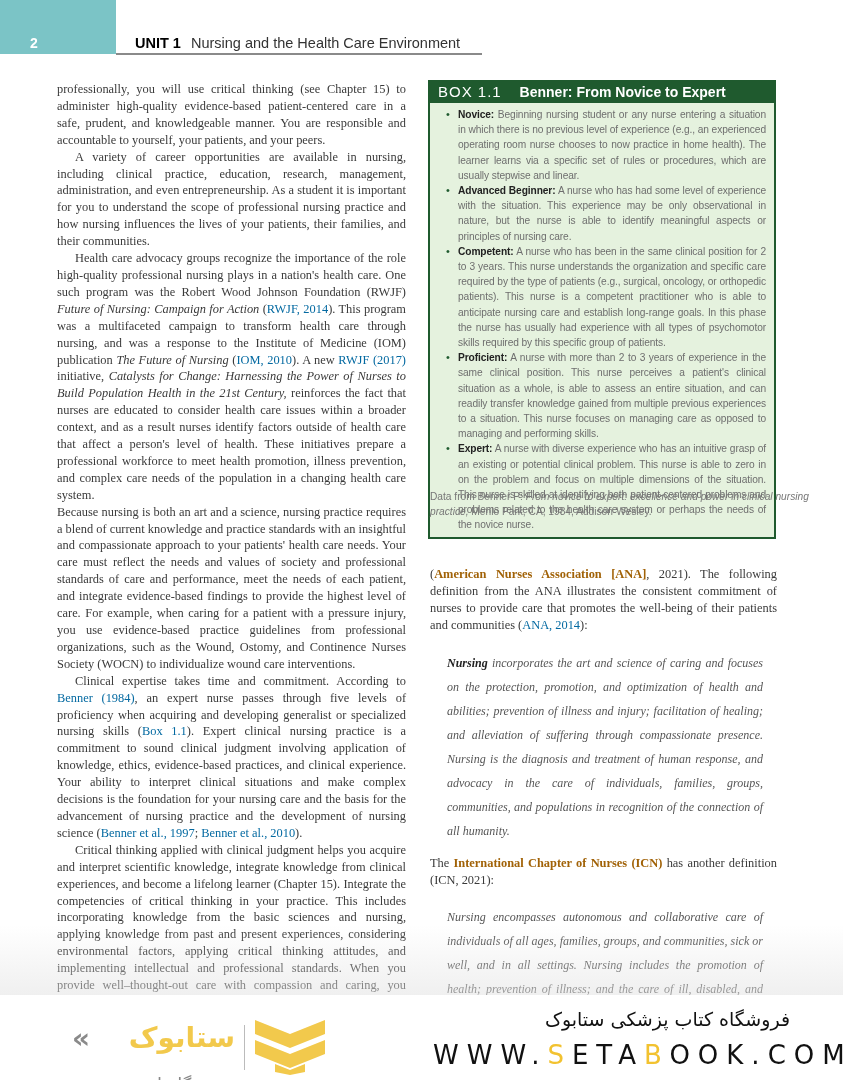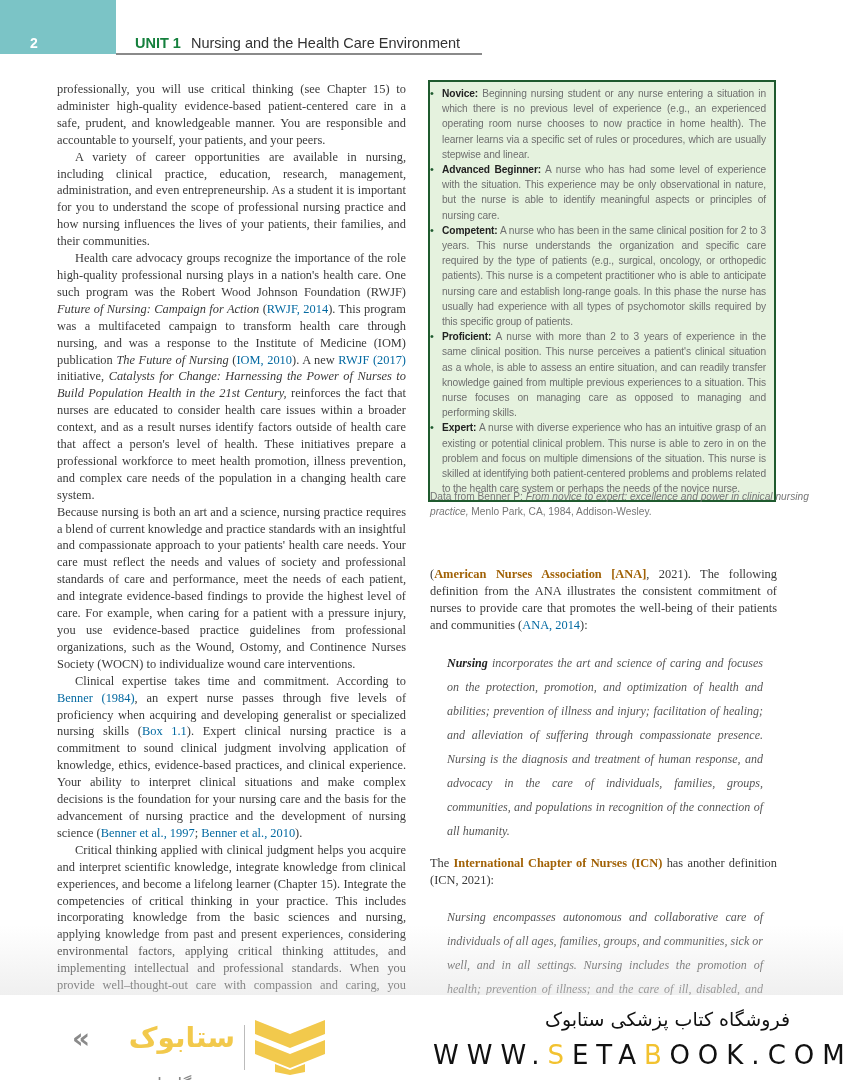--- a/index.html
+++ b/index.html
@@ -13,21 +13,21 @@
     background: #7bc4c6;
   }
   .page-num {
     position: absolute; left: 30px; top: 35px; font-family: "Liberation Sans", sans-serif;
     font-size: 14px; font-weight: bold; color: #ffffff;
   }
   .running-head {
     position: absolute; left: 135px; top: 35px; font-family: "Liberation Sans", sans-serif;
     font-size: 14.5px; color: #333;
   }
-  .running-head .unit { color: #15803d; font-weight: bold; margin-right: 6px; }
+  .running-head .unit { color: #000000; font-weight: bold; margin-right: 6px; }
   .header-rule {
     position: absolute; left: 116px; top: 53px; width: 366px; height: 2px; background: #8a8a8a;
   }
   .col { position: absolute; font-size: 12.4px; line-height: 16.9px; text-align: justify; }
   .col-left { left: 57px; top: 81px; width: 349px; }
   .col-right { left: 430px; top: 566px; width: 347px; }
   .col p { margin: 0; }
   .col p.indent { text-indent: 18px; }
   .cite { color: #0369a1; }
   .cite-bold { color: #a16207; font-weight: bold; }
@@ -38,21 +38,21 @@
   .box {
     position: absolute; left: 428px; top: 80px; width: 344px;
     border: 2px solid #1f5a2e; background: #e5f2de;
   }
   .box-head {
     background: #1f5a2e; color: #ffffff; padding: 1px 8px 2px 8px;
     font-family: "Liberation Sans", sans-serif; font-size: 14px; line-height: 17px;
   }
   .box-head .lbl { font-weight: normal; letter-spacing: 1px; margin-right: 14px; font-size: 15px; }
   .box-head .ttl { font-weight: bold; }
-  .box ul { list-style: none; margin: 0; padding: 4px 8px 4px 0; }
+  .box ul { list-style: none; margin: 0; padding: 4px 8px 4px 16px; }
   .box li {
     position: relative; padding-left: 12px;
     font-family: "Liberation Sans", sans-serif; font-size: 10.2px; line-height: 15.2px;
     color: #6e6e6e; text-align: justify; letter-spacing: -0.1px;
   }
   .box li::before {
     content: "•"; position: absolute; left: 0; top: 0; color: #1f5a2e; font-size: 11px;
   }
   .box li .term { color: #222; font-weight: bold; }
   .box-source {
@@ -116,20 +116,24 @@
 
   <p>Because nursing is both an art and a science, nursing practice requires a blend of current knowledge and practice standards with an insightful and compassionate approach to your patients' health care needs. Your care must reflect the needs and values of society and professional standards of care and performance, meet the needs of each patient, and integrate evidence-based findings to provide the highest level of care. For example, when caring for a patient with a pressure injury, you use evidence-based practice guidelines from professional organizations, such as the Wound, Ostomy, and Continence Nurses Society (WOCN) to individualize wound care interventions.</p>
   <p class="indent"><span>Clinical expertise takes time and commitment. According to </span><a class="cite">Benner (1984)</a><span>, an expert nurse passes through five levels of proficiency when acquiring and developing generalist or specialized nursing skills (</span><a class="cite">Box 1.1</a><span>). Expert clinical nursing practice is a commitment to sound clinical judgment involving application of knowledge, ethics, evidence-based practices, and clinical experience. Your ability to interpret clinical situations and make complex decisions is the foundation for your nursing care and the basis for the advancement of nursing practice and the development of nursing science (</span><a class="cite">Benner et al., 1997</a><span>; </span><a class="cite">Benner et al., 2010</a><span>).</span></p>
   <p class="indent">Critical thinking applied with clinical judgment helps you acquire and interpret scientific knowledge, integrate knowledge from clinical experiences, and become a lifelong learner (Chapter 15). Integrate the competencies of critical thinking in your practice. This includes incorporating knowledge from the basic sciences and nursing, applying knowledge from past and present experiences, considering environmental factors, applying critical thinking attitudes, and implementing intellectual and professional standards. When you provide well–thought-out care with compassion and caring, you provide each patient the best of the science and art of nursing care (see Chapter 7).</p>
 
   <h2 class="section">Scope and Standards of Practice</h2>
 
 </div>
 
 <div class="box">
+  <div class="box-head">
+    <span class="lbl">BOX 1.1</span>
+    <span class="ttl">Benner: From Novice to Expert</span>
+  </div>
   <ul>
     <li><span class="term">Novice:</span><span> Beginning nursing student or any nurse entering a situation in which there is no previous level of experience (e.g., an experienced operating room nurse chooses to now practice in home health). The learner learns via a specific set of rules or procedures, which are usually stepwise and linear.</span></li>
     <li><span class="term">Advanced Beginner:</span><span> A nurse who has had some level of experience with the situation. This experience may be only observational in nature, but the nurse is able to identify meaningful aspects or principles of nursing care.</span></li>
     <li><span class="term">Competent:</span><span> A nurse who has been in the same clinical position for 2 to 3 years. This nurse understands the organization and specific care required by the type of patients (e.g., surgical, oncology, or orthopedic patients). This nurse is a competent practitioner who is able to anticipate nursing care and establish long-range goals. In this phase the nurse has usually had experience with all types of psychomotor skills required by this specific group of patients.</span></li>
     <li><span class="term">Proficient:</span><span> A nurse with more than 2 to 3 years of experience in the same clinical position. This nurse perceives a patient's clinical situation as a whole, is able to assess an entire situation, and can readily transfer knowledge gained from multiple previous experiences to a situation. This nurse focuses on managing care as opposed to managing and performing skills.</span></li>
     <li><span class="term">Expert:</span><span> A nurse with diverse experience who has an intuitive grasp of an existing or potential clinical problem. This nurse is able to zero in on the problem and focus on multiple dimensions of the situation. This nurse is skilled at identifying both patient-centered problems and problems related to the health care system or perhaps the needs of the novice nurse.</span></li>
   </ul>
 </div>
 <div class="box-source"><span>Data from Benner P: </span><i>From novice to expert: excellence and power in clinical nursing practice,</i><span> Menlo Park, CA, 1984, Addison-Wesley.</span></div>
 

